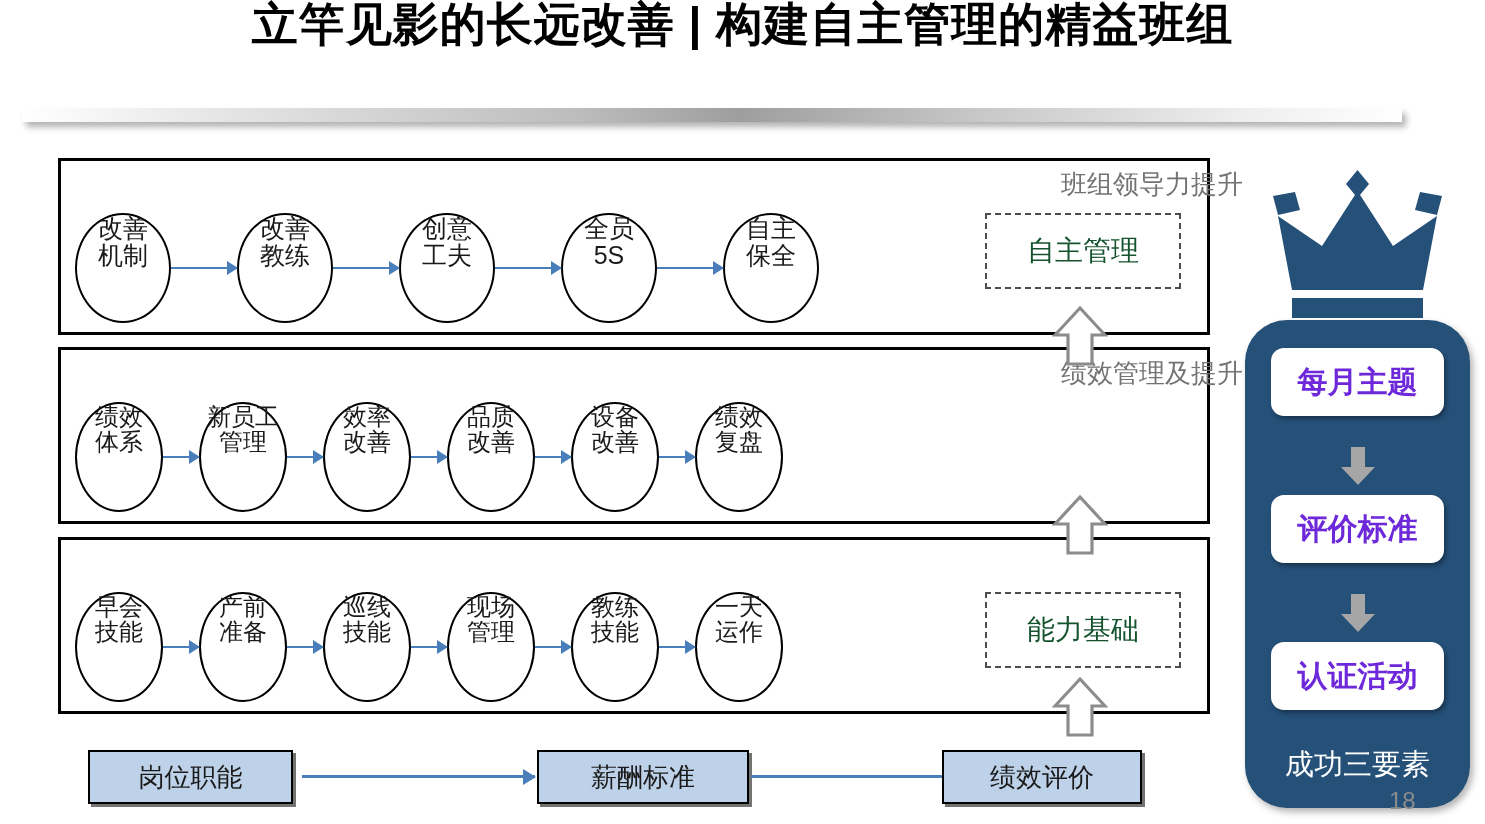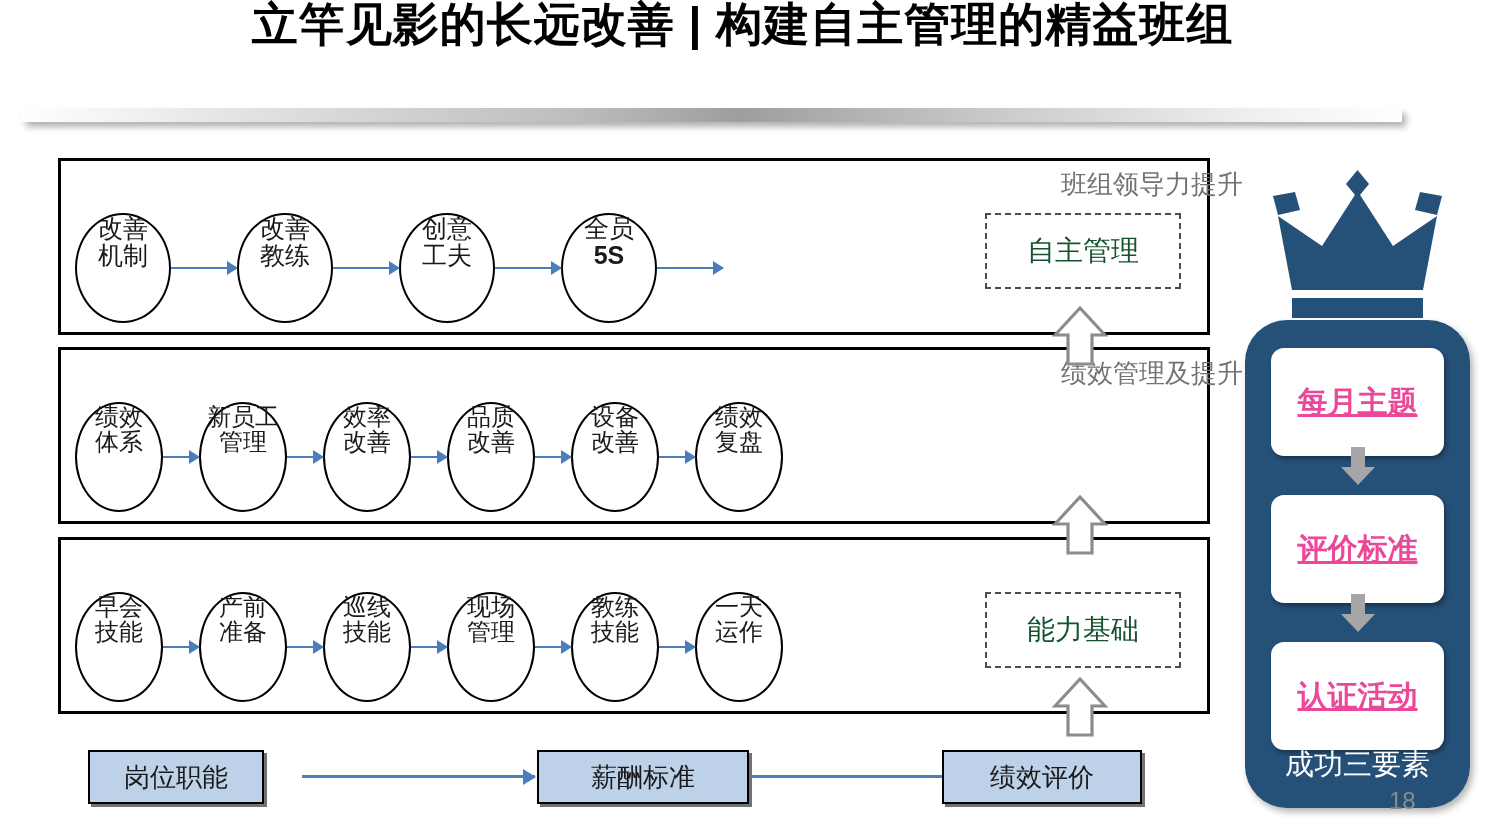--- a/index.html
+++ b/index.html
@@ -89,21 +89,21 @@
     display: flex;
     flex-direction: column;
     align-items: center;
     flex: 0 0 auto;
     background: #ffffff;
     line-height: 1.06;
     font-size: 25px;
     color: #1a1a1a;
   }
   .circle.tight { width: 84px; height: 106px; font-size: 24px; }
-  .circle .ln2.bold { font-weight: bold; }
+  .circle .ln2.bold { font-weight: normal; }
 
   .arrow {
     flex: 0 0 auto;
     position: relative;
     height: 2.6px;
     background: #4a7ebb;
     margin: 0 0 0 0;
   }
   .arrow::after {
     content: "";
@@ -154,21 +154,21 @@
     background: #bdd1e8;
     border: 2.4px solid #000000;
     box-sizing: border-box;
     display: flex;
     align-items: center;
     justify-content: center;
     font-size: 26px;
     color: #1a1a1a;
     box-shadow: 3px 3px 0 rgba(0,0,0,0.55);
   }
-  #blue-box-0 { left: 88px;  width: 176px; }
+  #blue-box-0 { left: 88px;  width: 205px; }
   #blue-box-1 { left: 537px; width: 212px; }
   #blue-box-2 { left: 942px; width: 200px; }
 
   .blue-arrow {
     position: absolute;
     top: 775px;
     height: 3px;
     background: #4a7ebb;
   }
   .blue-arrow::after {
@@ -199,31 +199,30 @@
     width: 225px;
     height: 488px;
     background: #255078;
     border-radius: 42px;
     box-shadow: 3px 4px 7px rgba(0,0,0,0.30);
   }
   .sb-card {
     position: absolute;
     left: 26px;
     width: 173px;
-    height: 108px;
+    height: 68px;
     background: #ffffff;
     border-radius: 13px;
     display: flex;
     align-items: center;
     justify-content: center;
     font-size: 30px;
     font-weight: bold;
-    color: #ec4899;
+    color: #6d28d9;
     box-shadow: 2px 3px 4px rgba(0,0,0,0.35);
-    text-decoration: underline;
   }
   #sb-card-0 { top: 28px; }
   #sb-card-1 { top: 175px; }
   #sb-card-2 { top: 322px; }
 
   .sb-down-arrow {
     position: absolute;
     left: 94px;
     width: 38px;
     height: 42px;
@@ -283,20 +282,24 @@
     <div class="circle">
       <span class="ln1">创意</span>
       <span class="ln2">工夫</span>
     </div>
     <div class="arrow wide"></div>
     <div class="circle">
       <span class="ln1">全员</span>
       <span class="ln2 bold">5S</span>
     </div>
     <div class="arrow wide"></div>
+    <div class="circle">
+      <span class="ln1">自主</span>
+      <span class="ln2">保全</span>
+    </div>
   </div>
   <div class="dashed-box">自主管理</div>
 </div>
 
 <div class="row-box" id="row-2">
   <div class="row-title">绩效管理及提升</div>
   <div class="flow">
     <div class="circle tight">
       <span class="ln1">绩效</span>
       <span class="ln2">体系</span>

